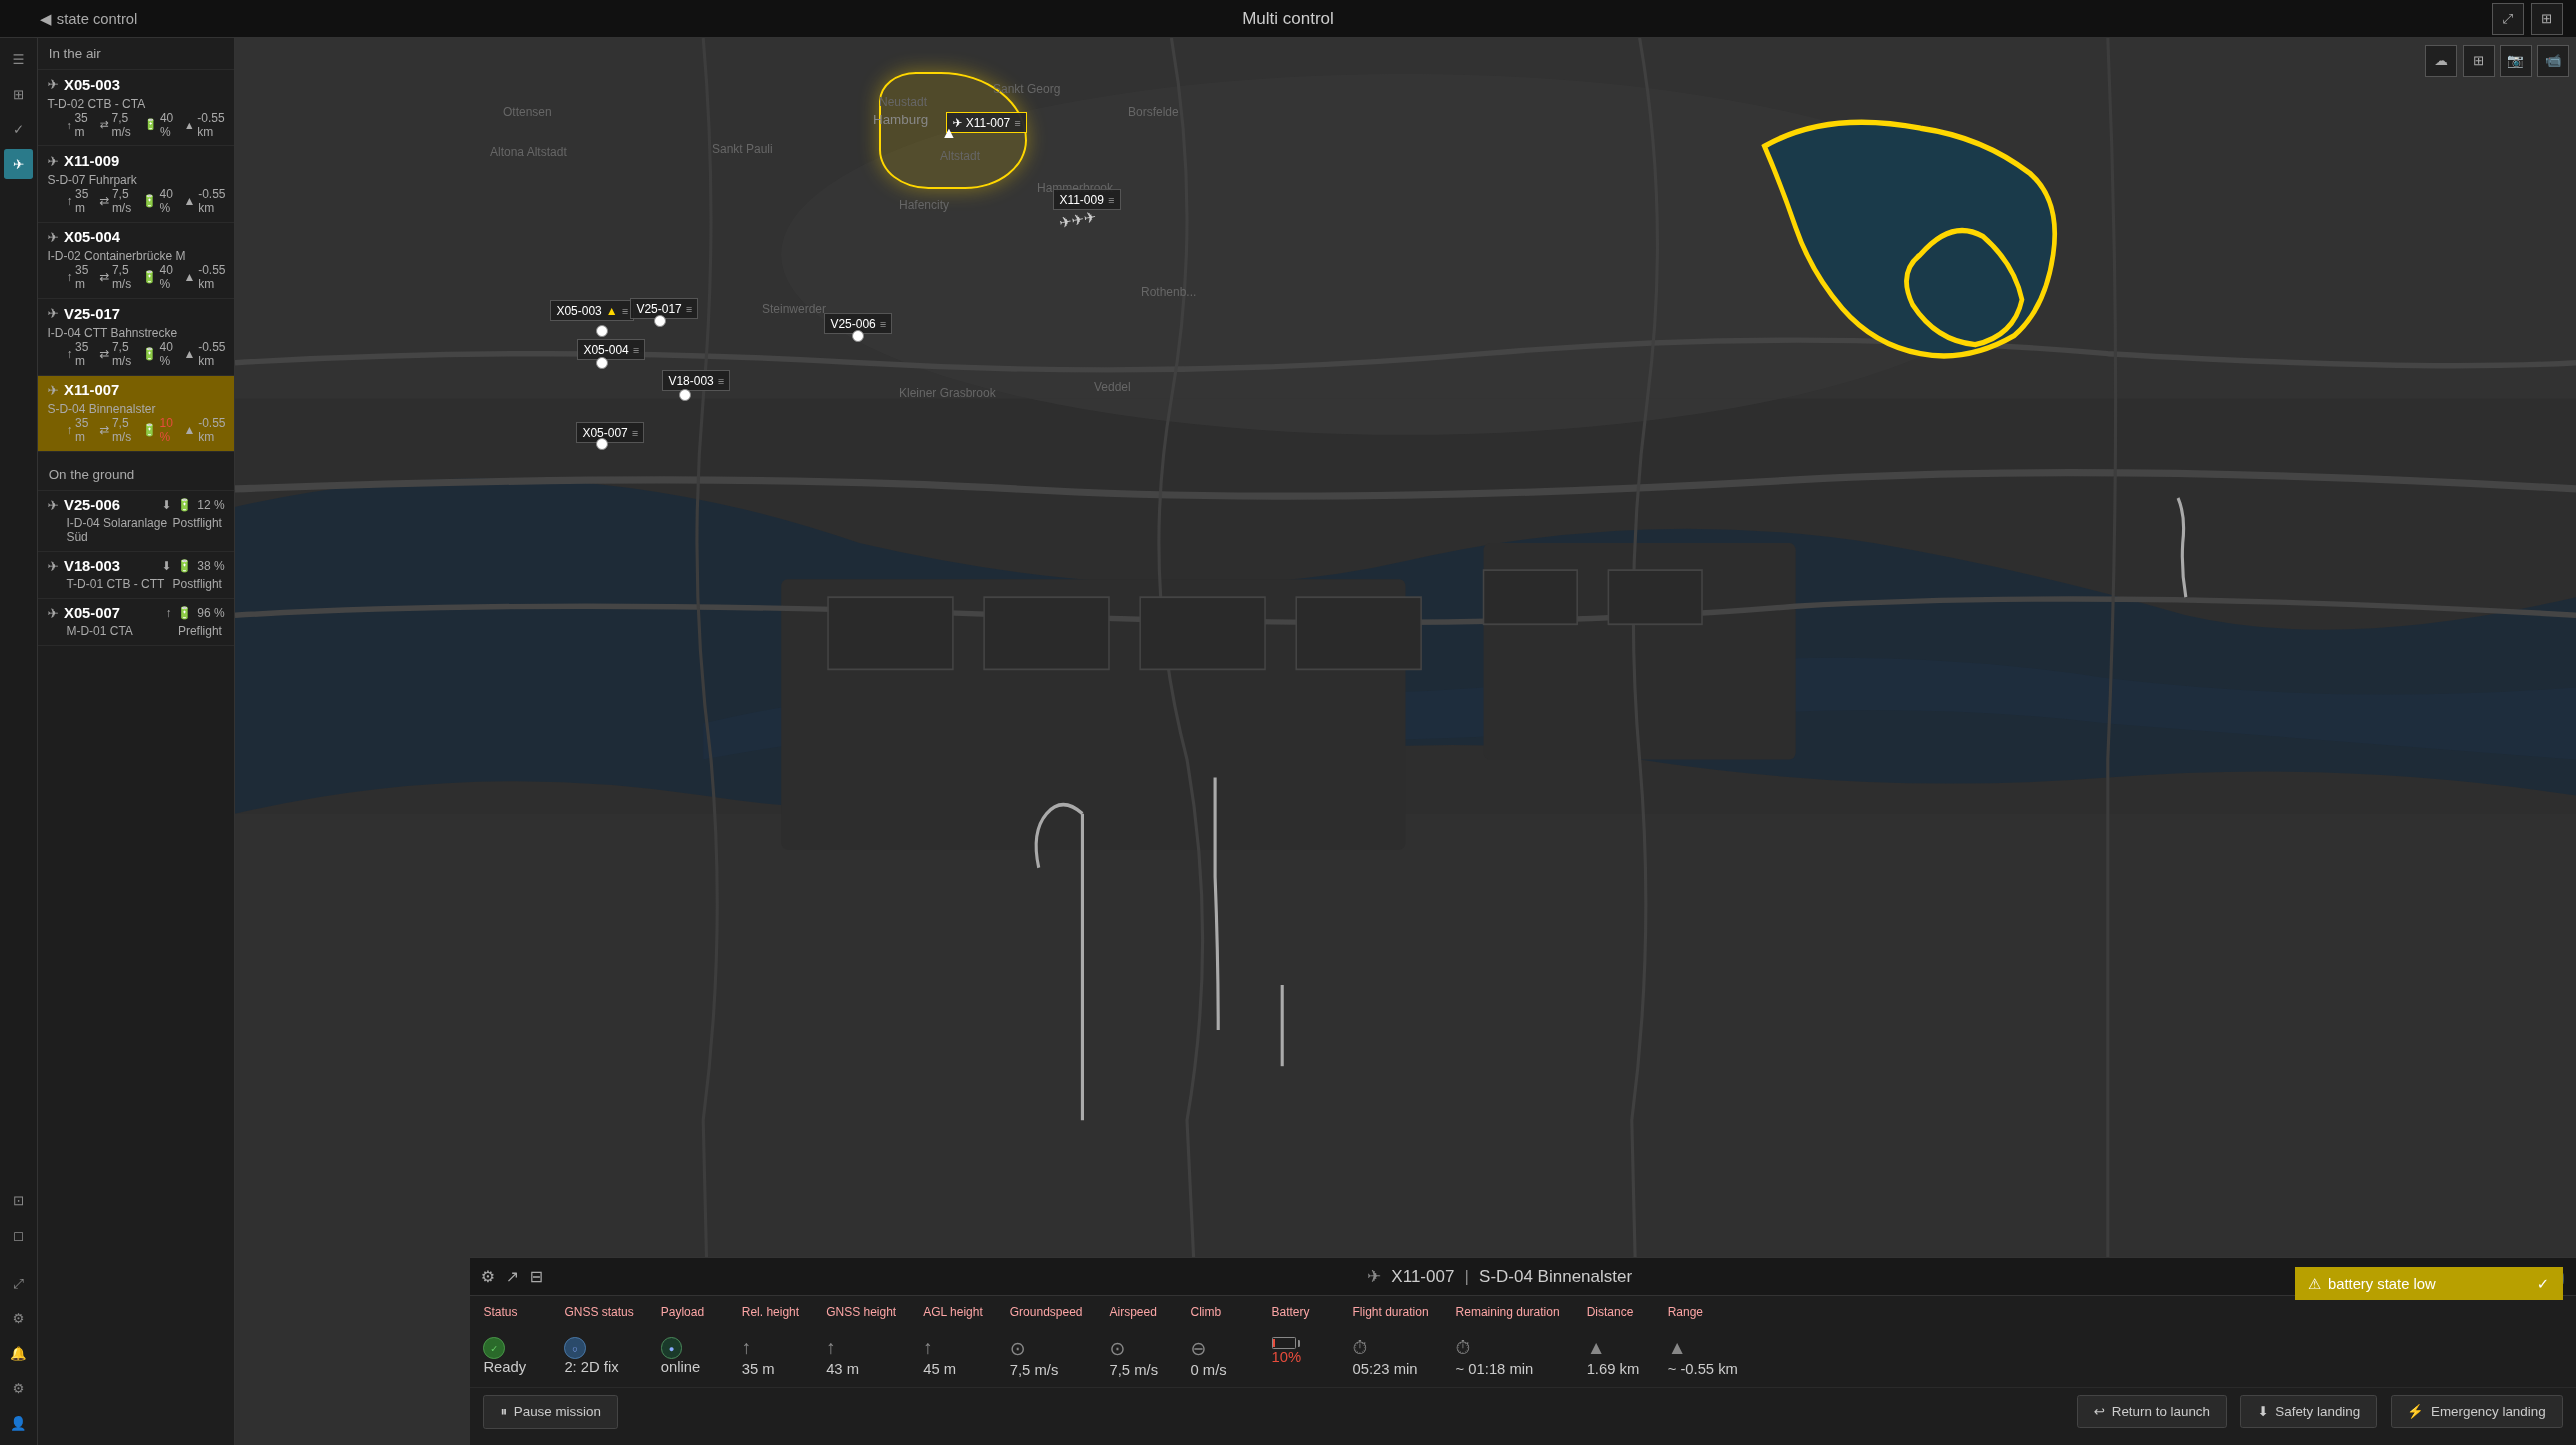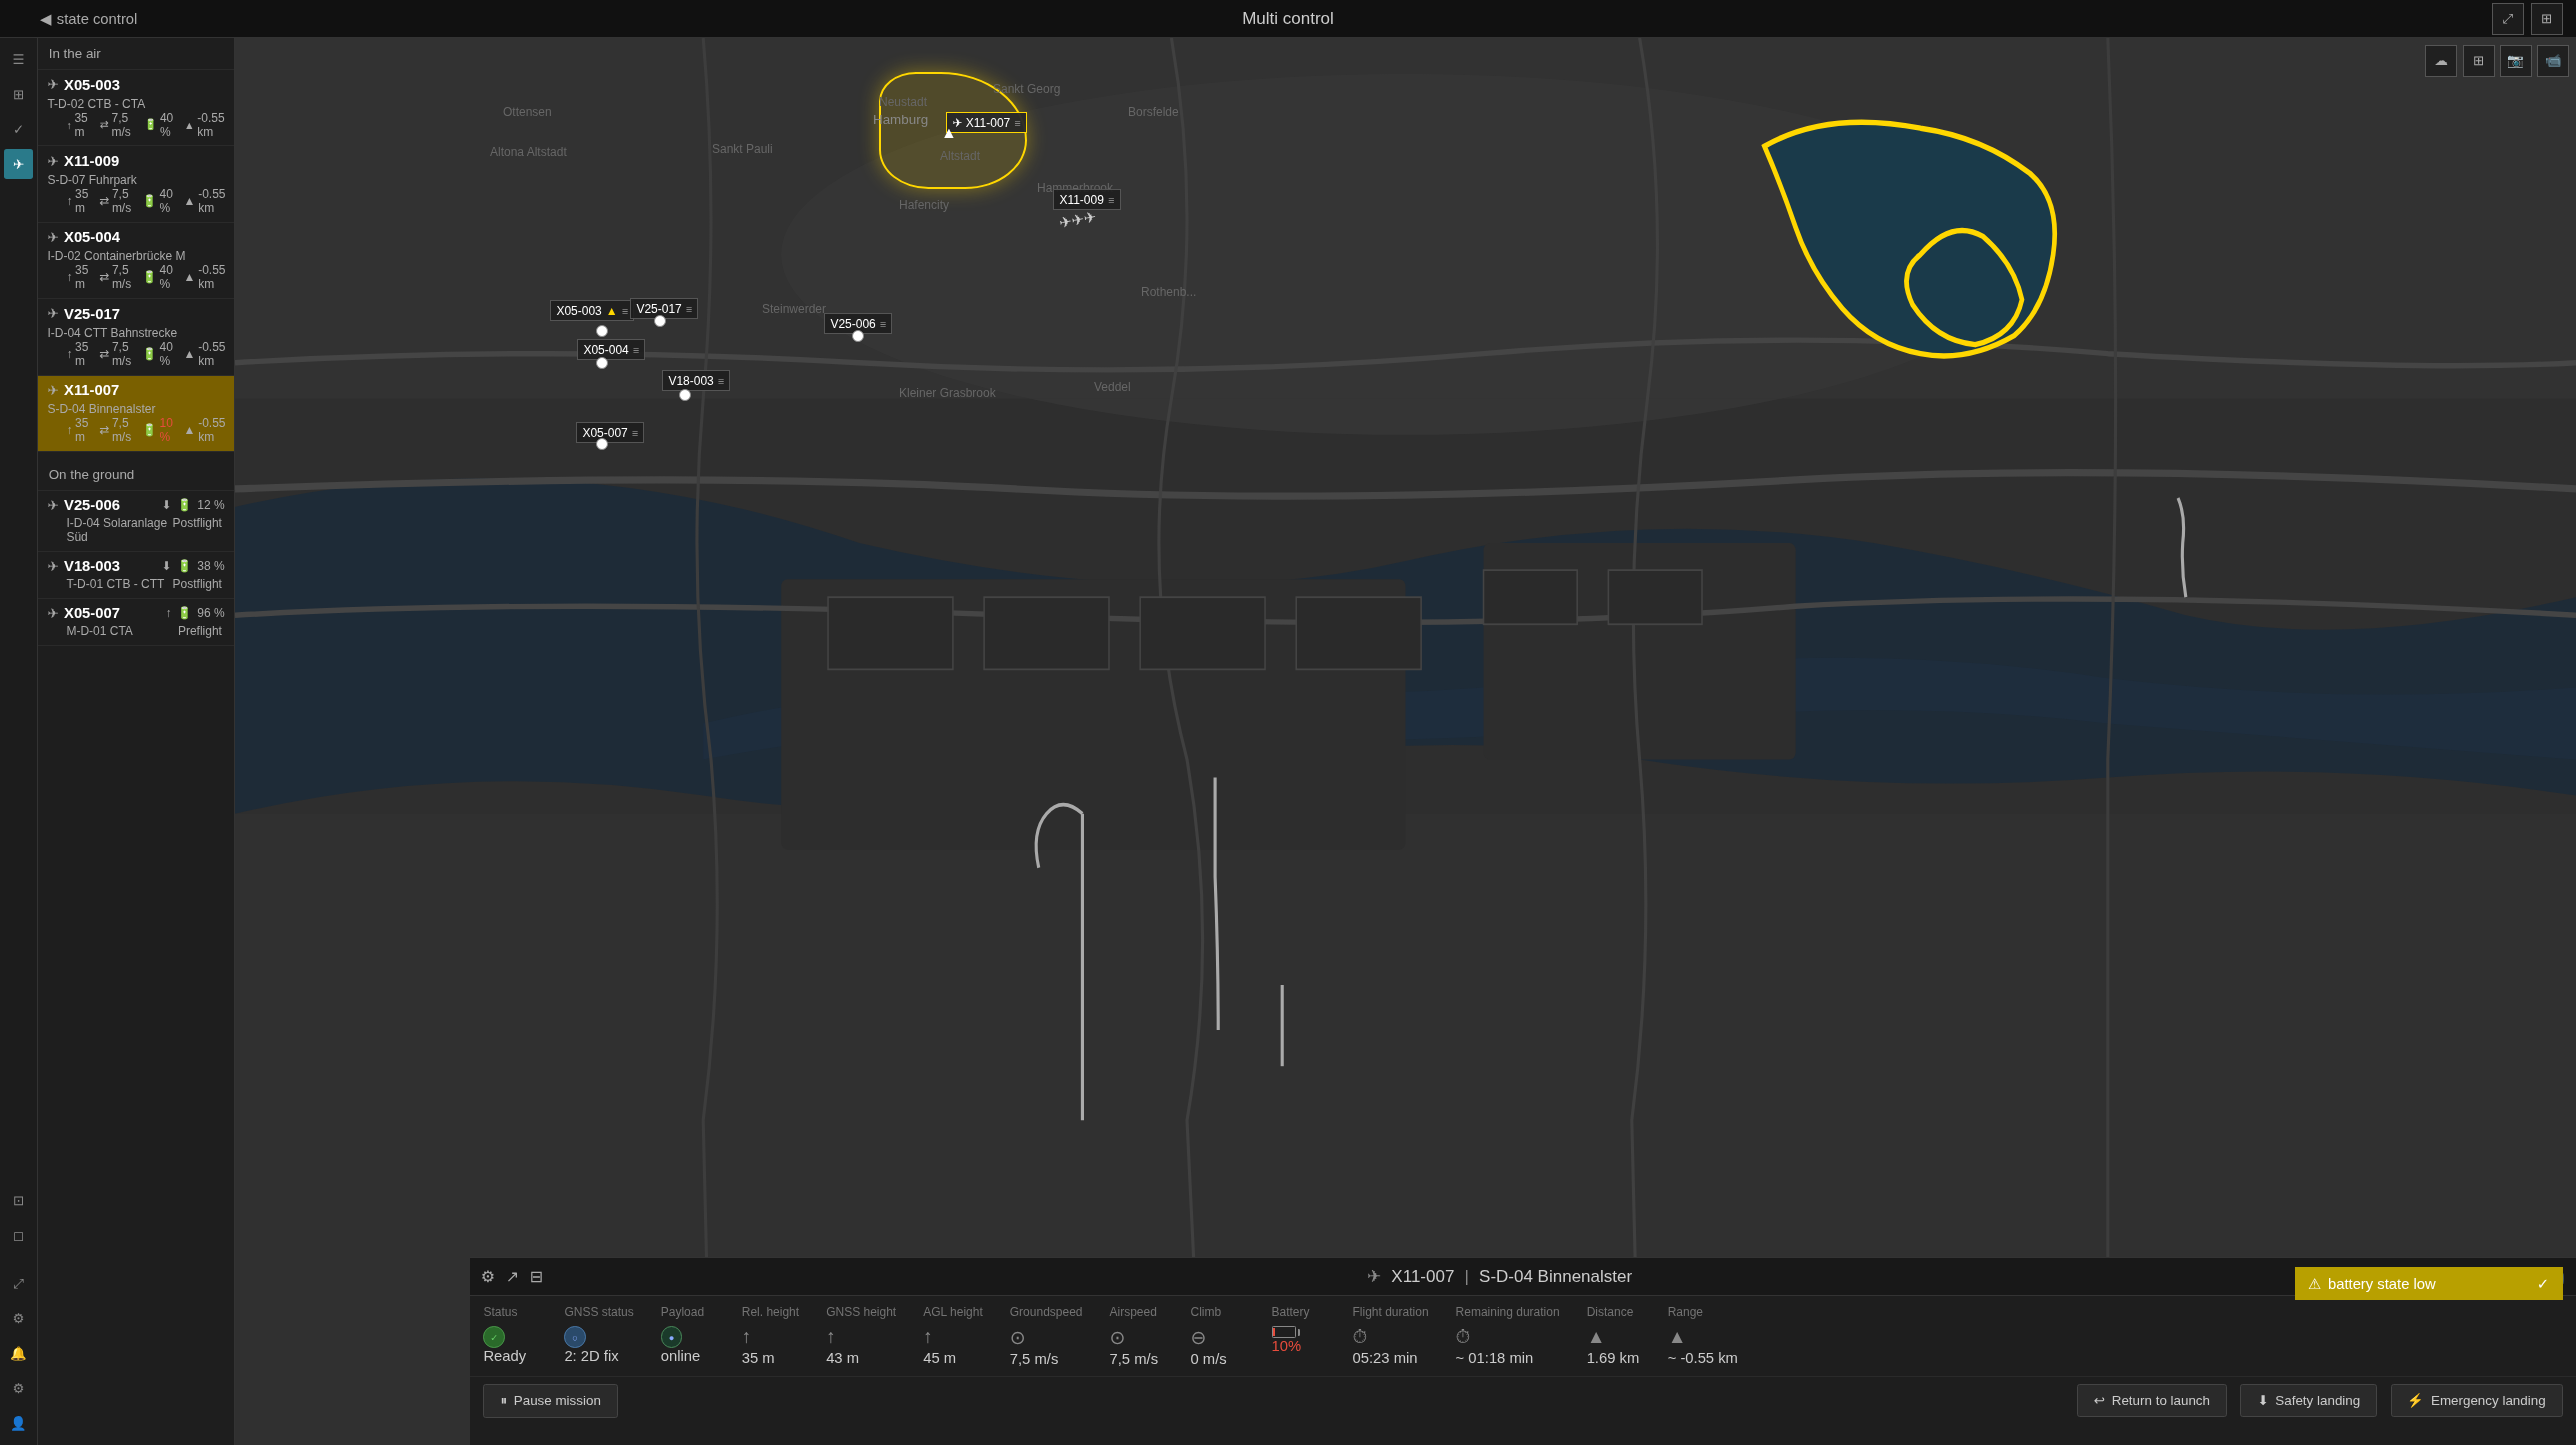--- a/index.html
+++ b/index.html
@@ -77,21 +77,21 @@
     .tool-icon { color: #aaa; font-size: 16px; cursor: pointer; }
     .bottom-title { flex: 1; text-align: center; font-size: 17px; color: #ccc; }
     .bottom-right-icons { display: flex; gap: 13.4px; color: #aaa; font-size: 16px; }
 
     
     .stats-row {
       display: flex; align-items: flex-start; padding: 9.4px 13.4px; gap: 27px;
       background: #1e1e1e; border-bottom: 0.7px solid #2a2a2a;
     }
     .stat-col { display: flex; flex-direction: column; align-items: flex-start; min-width: 54px; }
-    .stat-label { font-size: 12px; color: #737373; margin-bottom: 7px; white-space: nowrap; }
+    .stat-label { font-size: 12px; color: #fca5a5; margin-bottom: 18px; white-space: nowrap; }
     .stat-value { font-size: 14.8px; color: #ccc; }
     .stat-big-icon { font-size: 19px; color: #888; margin-bottom: 1.3px; }
 
     
     .action-row {
       display: flex; align-items: center; padding: 6.7px 13.4px; gap: 13.4px;
       background: #1e1e1e;
     }
     .action-btn {
       display: flex; align-items: center; gap: 6.7px; padding: 8px 16px;

